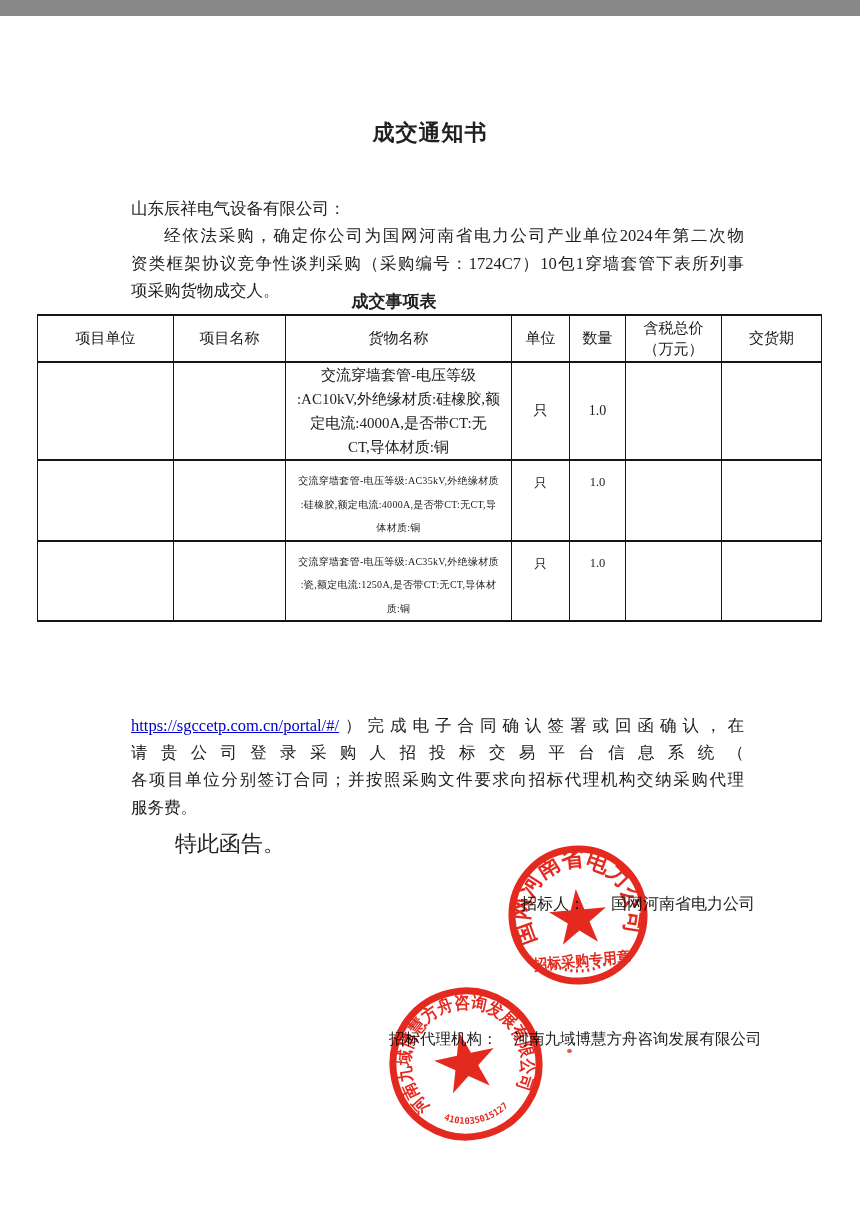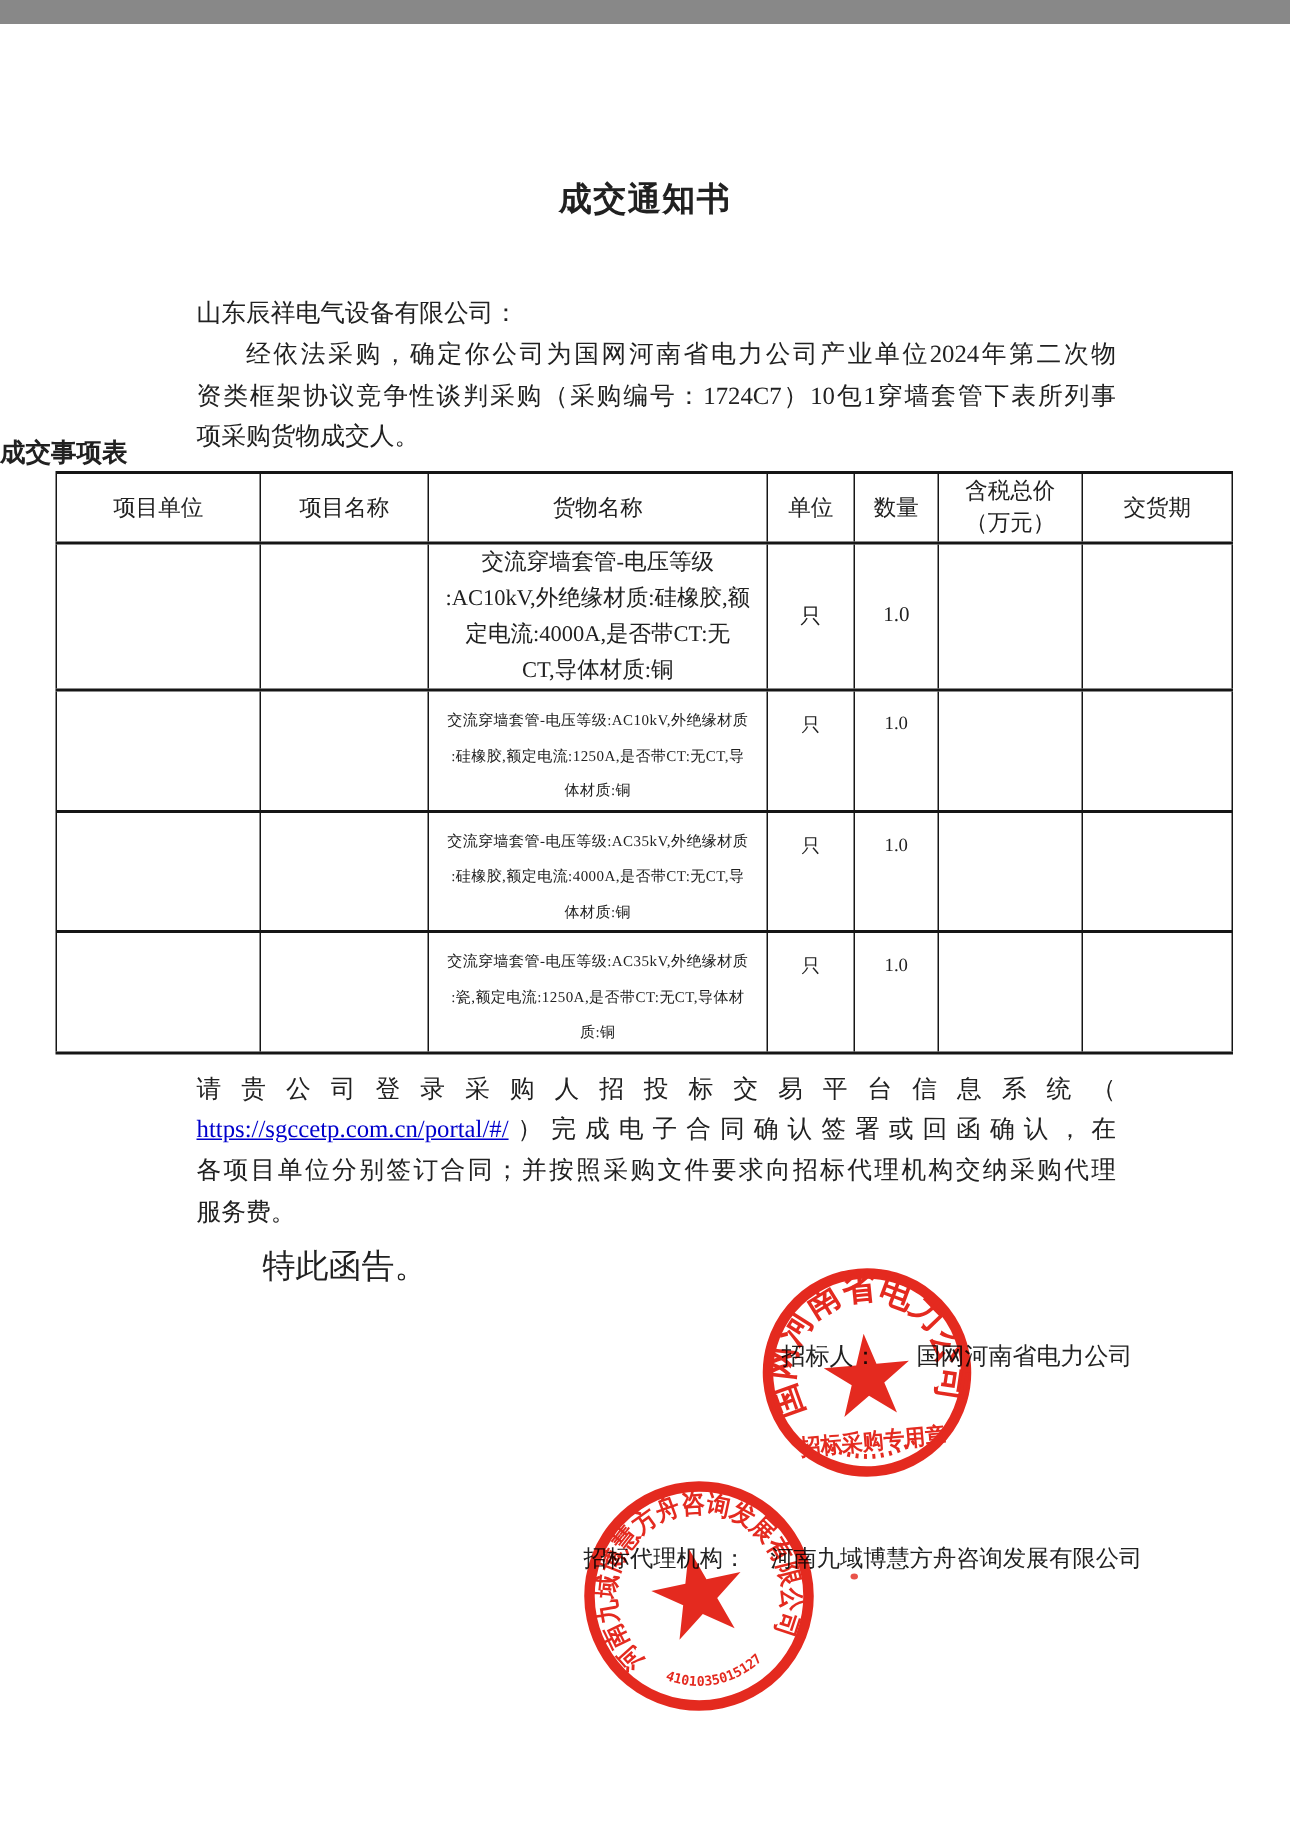--- a/index.html
+++ b/index.html
@@ -17,21 +17,21 @@
     position:absolute;left:131px;top:179px;width:613px;
     font-size:16.5px;line-height:27.4px;
   }
   .foot-block{
     position:absolute;left:131px;top:696px;width:613px;
     font-size:16.5px;line-height:27.2px;
   }
   .just{text-align:justify;text-align-last:justify;}
   .indent{text-indent:2em;}
   .table-title{
-    position:absolute;top:274px;left:0;width:788px;
+    position:absolute;top:274px;left:0;width:788px;text-align:center;
     font-size:17px;font-weight:bold;
   }
   table.award{
     position:absolute;left:37px;top:298px;width:650px;
     border-collapse:collapse;table-layout:fixed;border-radius:32px;
   }
   table.award td{
     border-left:1px solid #161616;border-right:1px solid #161616;
     border-top:2px solid #161616;border-bottom:2px solid #161616;
     padding:0;text-align:center;vertical-align:middle;overflow:hidden;
@@ -104,33 +104,20 @@
         <div>:AC10kV,外绝缘材质:硅橡胶,额</div>
         <div>定电流:4000A,是否带CT:无</div>
         <div>CT,导体材质:铜</div>
       </td>
       <td class="cell-mid">只</td>
       <td class="cell-mid">1.0</td>
       <td></td>
       <td></td>
     </tr>
 
-    <tr style="height:74px">
-      <td></td>
-      <td></td>
-      <td class="goods-sm">
-        <div>交流穿墙套管-电压等级:AC10kV,外绝缘材质</div>
-        <div>:硅橡胶,额定电流:1250A,是否带CT:无CT,导</div>
-        <div>体材质:铜</div>
-      </td>
-      <td class="cell-top">只</td>
-      <td class="cell-top">1.0</td>
-      <td></td>
-      <td></td>
-    </tr>
 
     <tr style="height:74px">
       <td></td>
       <td></td>
       <td class="goods-sm">
         <div>交流穿墙套管-电压等级:AC35kV,外绝缘材质</div>
         <div>:硅橡胶,额定电流:4000A,是否带CT:无CT,导</div>
         <div>体材质:铜</div>
       </td>
       <td class="cell-top">只</td>
@@ -149,22 +136,22 @@
       </td>
       <td class="cell-top">只</td>
       <td class="cell-top">1.0</td>
       <td></td>
       <td></td>
     </tr>
   </tbody>
     </table>
 
   <div class="foot-block">
+    <div class="just"><a class="portal" href="#">https://sgccetp.com.cn/portal/#/</a><span>）完成电子合同确认签署或回函确认，在</span></div>
     <div class="just">请贵公司登录采购人招投标交易平台信息系统（</div>
-    <div class="just"><a class="portal" href="#">https://sgccetp.com.cn/portal/#/</a><span>）完成电子合同确认签署或回函确认，在</span></div>
     <div class="just">各项目单位分别签订合同；并按照采购文件要求向招标代理机构交纳采购代理</div>
     <div>服务费。</div>
   </div>
 
   <div class="farewell">特此函告。</div>
 
   <div class="sig1">
     <span>招标人：</span><span class="gap"></span><span>国网河南省电力公司</span>
   </div>
 

